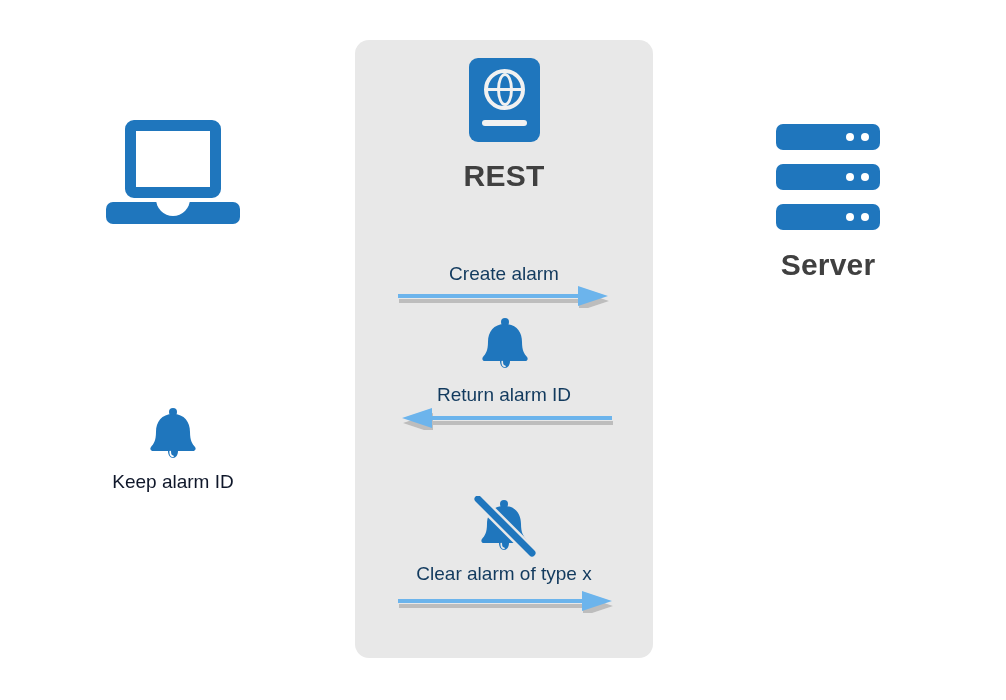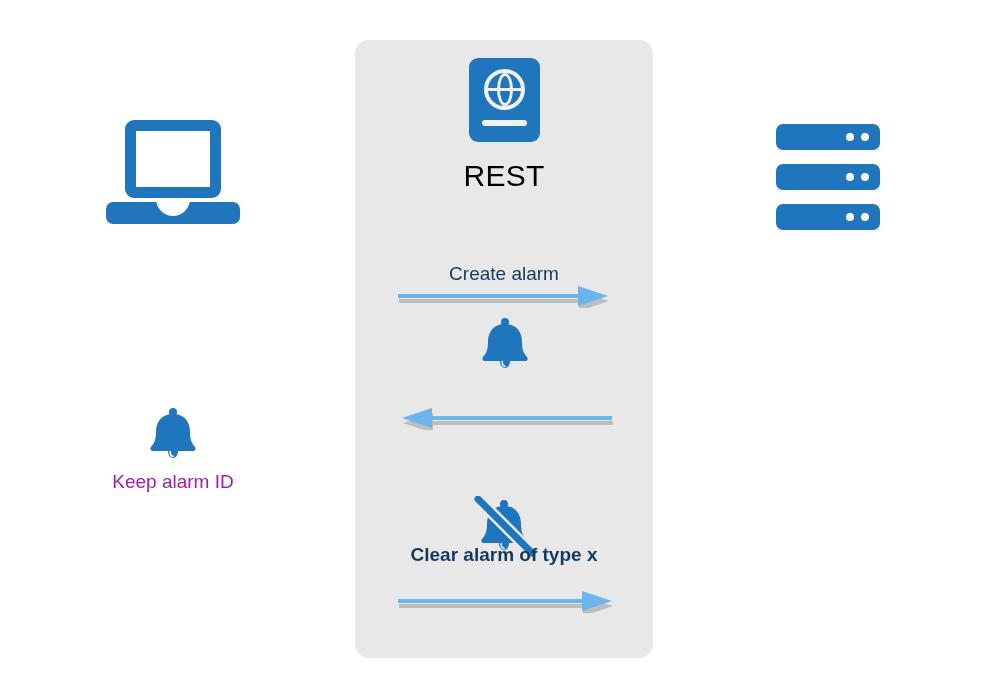--- a/index.html
+++ b/index.html
@@ -30,29 +30,29 @@
     background: #e8e8e8;
     border-radius: 14px;
   }
 
   
   .abs { position: absolute; }
 
   
   .title-lg {
     font-size: 30px;
-    font-weight: normal;
-    color: #000000;
+    font-weight: bold;
+    color: #404040;
     text-align: center;
     letter-spacing: 0.2px;
     white-space: nowrap;
   }
   .caption {
     font-size: 19px;
-    color: #a21caf;
+    color: #0f172a;
     text-align: center;
     line-height: 25px;
     white-space: nowrap;
   }
   .msg-label {
     font-size: 19px;
     color: #123a5e;
     text-align: center;
     white-space: nowrap;
   }
@@ -207,20 +207,21 @@
     </div>
     <div class="server-bar b2">
       <span class="server-dot d1"></span>
       <span class="server-dot d2"></span>
     </div>
     <div class="server-bar b3">
       <span class="server-dot d1"></span>
       <span class="server-dot d2"></span>
     </div>
   </div>
+  <div class="abs title-lg" style="left:708px; top:248px; width:240px;">Server</div>
 
   <div class="rest-icon">
     <div class="globe">
       <div class="globe-merid"></div>
       <div class="globe-equator"></div>
     </div>
     <div class="rest-underline"></div>
   </div>
   <div class="abs title-lg" style="left:384px; top:159px; width:240px;">REST</div>
 
@@ -236,20 +237,21 @@
   <div class="bell" style="left:479px; top:318px;">
     <svg width="52" height="54" viewBox="0 0 52 54" xmlns="http://www.w3.org/2000/svg">
       <circle cx="26" cy="4" r="4" fill="#1f76bd"></circle>
       <path d="M26 6 C14.5 6 9 14 9 24 C9 33 6.5 36 4 39 C2.6 40.6 3.6 43 6 43 L46 43
                C48.4 43 49.4 40.6 48 39 C45.5 36 43 33 43 24 C43 14 37.5 6 26 6 Z" fill="#1f76bd"></path>
       <path d="M21 43 C21 47 23.2 50 26 50 C28.8 50 31 47 31 43 Z" fill="#1f76bd"></path>
       <path d="M23.2 43.6 C23.2 46.3 24.4 48.3 26 48.3" stroke="#e8e8e8" stroke-width="1.7" fill="none" stroke-linecap="round"></path>
     </svg>
   </div>
 
+  <div class="abs msg-label" style="left:384px; top:384px; width:240px;">Return alarm ID</div>
 
   <div class="arrow" style="left:396px; top:408px;">
     <svg width="220" height="22" viewBox="0 0 220 22" xmlns="http://www.w3.org/2000/svg">
       <path d="M216 11 L36 11 L36 3 L6 13 L36 23 L36 15 L216 15 Z" fill="#bdbdbd" transform="translate(1,2)"></path>
       <path d="M216 8 L36 8 L36 0 L6 10 L36 20 L36 12 L216 12 Z" fill="#6cb4ec"></path>
     </svg>
   </div>
 
   <div class="bell" style="left:473px; top:496px;">
     <svg width="64" height="62" viewBox="0 0 64 62" xmlns="http://www.w3.org/2000/svg">
@@ -258,21 +260,21 @@
         <path d="M31 10 C19.5 10 14 18 14 28 C14 37 11.5 40 9 43 C7.6 44.6 8.6 47 11 47 L51 47
                  C53.4 47 54.4 44.6 53 43 C50.5 40 48 37 48 28 C48 18 42.5 10 31 10 Z" fill="#1f76bd"></path>
         <path d="M26 47 C26 51 28.2 54 31 54 C33.8 54 36 51 36 47 Z" fill="#1f76bd"></path>
         <path d="M28.2 47.6 C28.2 50.3 29.4 52.3 31 52.3" stroke="#e8e8e8" stroke-width="1.7" fill="none" stroke-linecap="round"></path>
       </g>
       <line x1="5" y1="3" x2="59" y2="57" stroke="#e8e8e8" stroke-width="12" stroke-linecap="round"></line>
       <line x1="5" y1="3" x2="59" y2="57" stroke="#1f76bd" stroke-width="7" stroke-linecap="round"></line>
     </svg>
   </div>
 
-  <div class="abs msg-label" style="left:384px; top:544px; width:240px;font-weight:bold;">Clear alarm of type x</div>
+  <div class="abs msg-label" style="left:384px; top:563px; width:240px;">Clear alarm of type x</div>
 
   <div class="arrow" style="left:396px; top:591px;">
     <svg width="220" height="22" viewBox="0 0 220 22" xmlns="http://www.w3.org/2000/svg">
       <path d="M2 11 L186 11 L186 3 L216 13 L186 23 L186 15 L2 15 Z" fill="#bdbdbd" transform="translate(1,2)"></path>
       <path d="M2 8 L186 8 L186 0 L216 10 L186 20 L186 12 L2 12 Z" fill="#6cb4ec"></path>
     </svg>
   </div>
 
   <div class="bell" style="left:147px; top:408px;">
     <svg width="52" height="54" viewBox="0 0 52 54" xmlns="http://www.w3.org/2000/svg">

